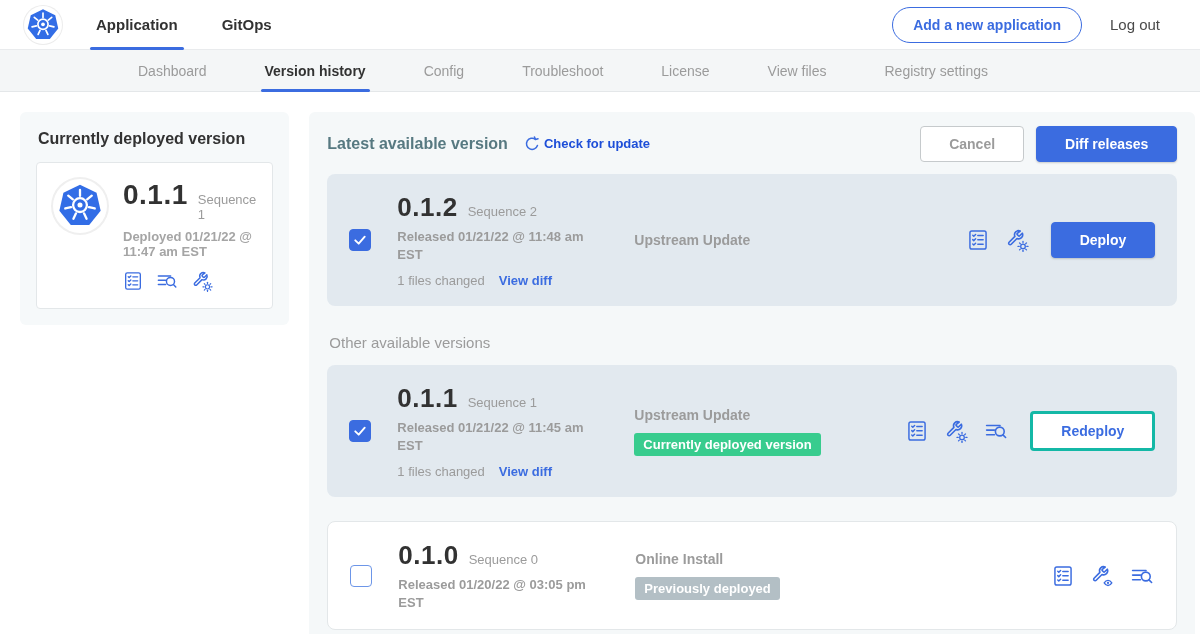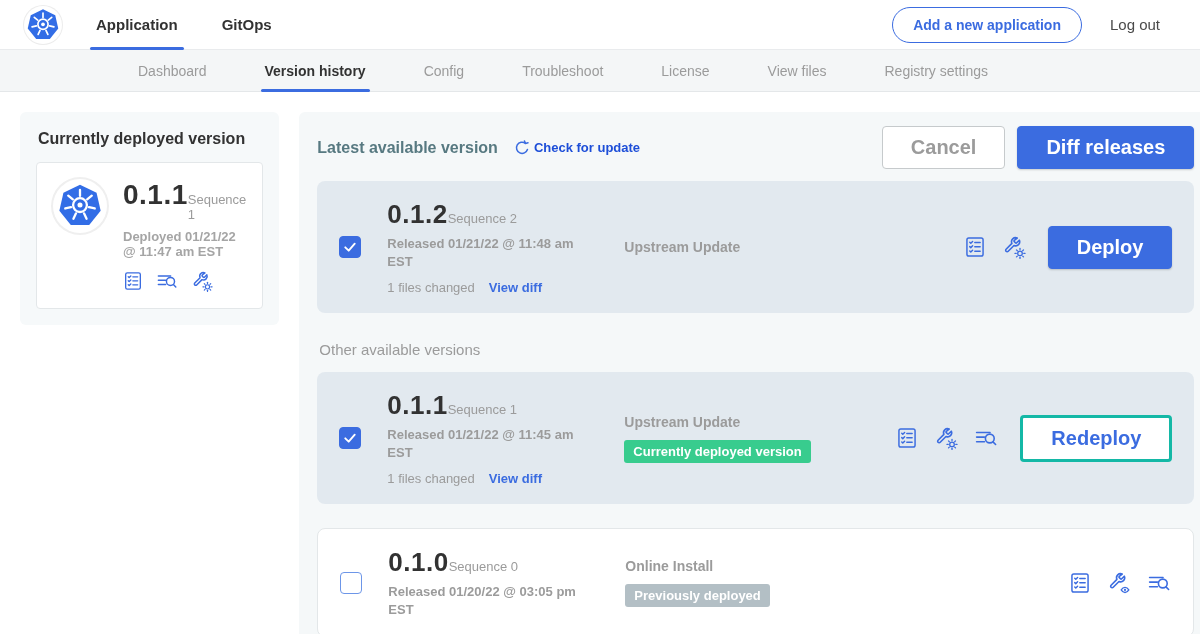--- a/index.html
+++ b/index.html
@@ -32,34 +32,34 @@
 
   
   .main { display:flex; align-items:flex-start; gap:20px; padding:20px; }
 
   .left-panel { width:393px; background:#f6f9fa; border-radius:6px; padding:16px; }
   .left-panel h2 { font-size:16px; font-weight:700; color:#323232; margin:2px 0 14px 2px; }
   .deployed-card { background:#fff; border:1px solid #e3e7e9; border-radius:4px;
     padding:16px; display:flex; gap:16px; align-items:flex-start; }
   .k8s-badge { width:54px; height:54px; border-radius:50%; background:#fff;
     box-shadow:0 0 0 2px #efefef; display:flex; align-items:center; justify-content:center; flex:none; }
-  .version-line { display:flex; align-items:baseline; }
+  .version-line { display:flex; align-items:baseline; gap:10px; }
   .big-version { font-size:28px; font-weight:700; color:#323232; letter-spacing:.5px; }
   .seq-label { font-size:13px; font-weight:500; color:#9b9b9b; }
   .deployed-ts { font-size:13px; font-weight:600; color:#a5a5a5; margin:7px 0 11px; }
   .icon-row { display:flex; gap:13px; align-items:center; }
   .icon { color:#3b6ce0; display:inline-flex; cursor:pointer; }
 
   .right-panel { flex:1; background:#f5f8f9; border-radius:6px; padding:14px 18px 18px; }
   .latest-header { display:flex; align-items:center; margin-bottom:12px; }
   .latest-title { font-size:16px; font-weight:600; color:#577981; margin-right:16px; }
   .hdr-link { display:flex; align-items:flex-start; gap:4px; color:#1d4ed8; font-size:13px;
     font-weight:700; cursor:pointer; margin-right:22px; }
   .hdr-spacer { flex:1; }
-  .btn { border-radius:4px; font-size:20px; font-weight:700; padding:9px 28px; cursor:pointer;
+  .btn { border-radius:4px; font-size:14px; font-weight:700; padding:9px 28px; cursor:pointer;
     font-family:inherit; }
   .btn-cancel { background:#fff; border:1px solid #c6cacc; color:#9b9b9b; margin-right:12px; }
   .btn-primary { background:#3b6ce0; border:1px solid #3b6ce0; color:#fff;
     box-shadow:0 1px 2px rgba(0,0,0,.18); }
   .btn-outline { background:#fff; border:3px solid #14b8a6; color:#3b6ce0; }
 
   .version-row { display:flex; align-items:center; background:#e2e9ef; border-radius:8px;
     padding:18px 22px; }
   .version-row.white { background:#fff; border:1px solid #e3e7e9; }
   .checkbox { width:22px; height:22px; border-radius:4px; background:#fff;

